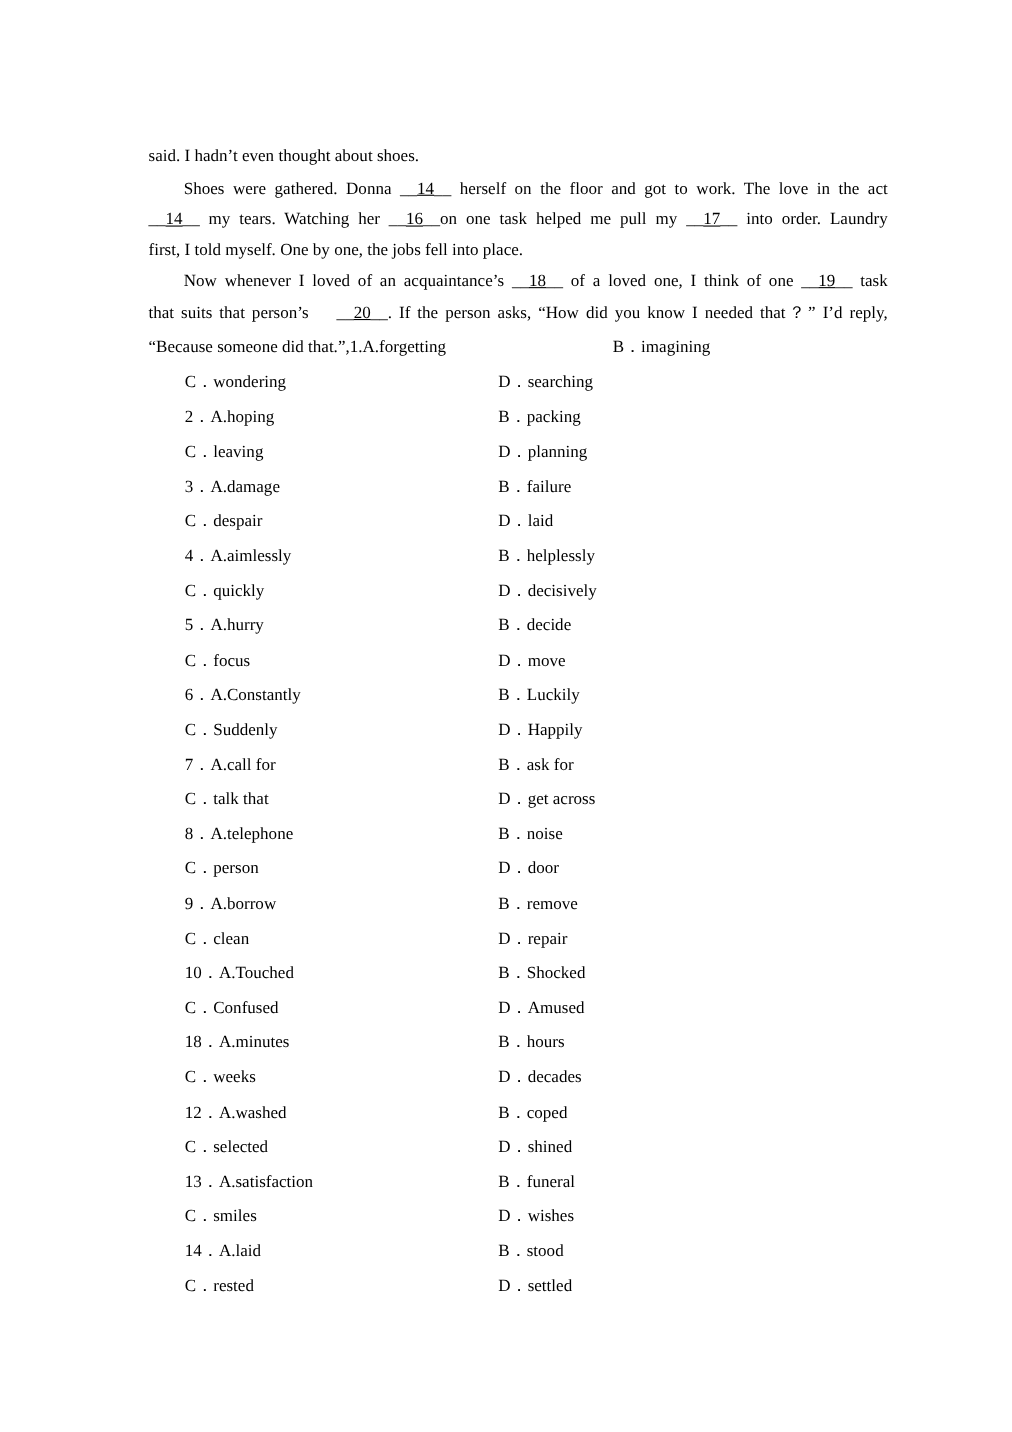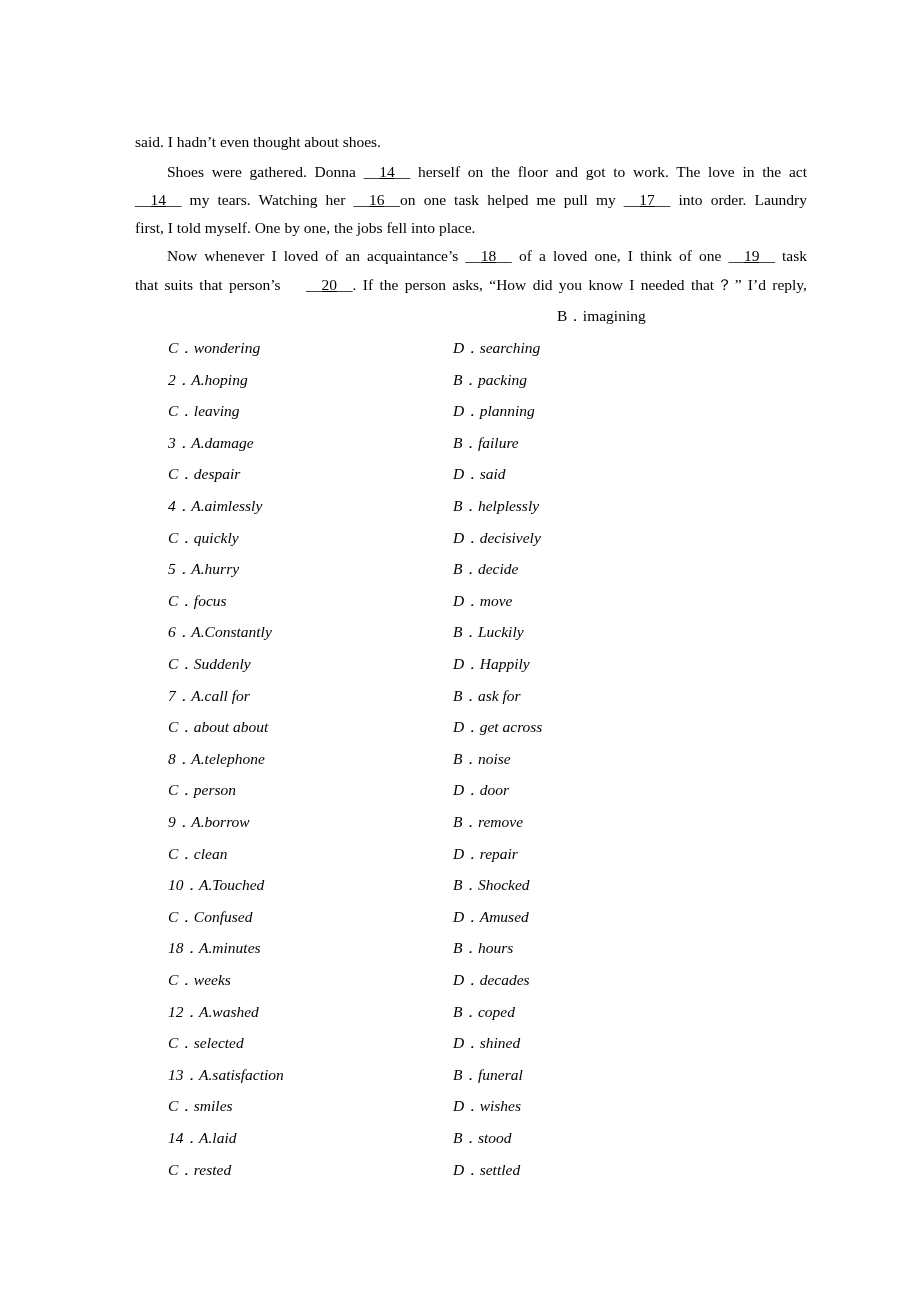--- a/index.html
+++ b/index.html
@@ -45,21 +45,20 @@
     .blank .num {
       text-decoration: underline;
     }
     .opt-row {
       position: absolute;
       left: 0;
       width: 801px;
       height: 20px;
       line-height: 20px;
       white-space: nowrap;
-      font-style: italic;
     }
     .opt {
       position: absolute;
       white-space: nowrap;
     }
     .opt-left { left: 164px; }
     .opt-right { left: 449px; }
   </style>
 </head>
 <body>
@@ -79,20 +78,23 @@
   <div class="line" style="top:199px;">
     <span>first, I told myself. One by one, the jobs fell into place.</span>
   </div>
 
   <div class="line indent justify" style="top:227px;">
     <span>Now whenever I loved of an acquaintance’s </span><span class="blank">__<span class="num">18</span>__</span><span> of a loved one, I think of one </span><span class="blank">__<span class="num">19</span>__</span><span> task</span>
   </div>
   <div class="line justify" style="top:256px;">
     <span>that suits that person’s </span>&nbsp;&nbsp;&nbsp;<span class="blank">__<span class="num">20</span>__</span><span>. If the person asks, “How did you know I needed that？” I’d reply,</span>
   </div>
+  <div class="line" style="top:287px; left:131px;">
+    <span>“Because someone did that.”,1.A.forgetting</span>
+  </div>
   <div class="line" style="top:287px; left:553px; width:200px;">
     <span>B．imagining</span>
   </div>
 
   <div id="options">
       <div class="opt-row" style="top: 319px;">
         <span class="opt opt-left">C．wondering</span>
         <span class="opt opt-right">D．searching</span>
       </div>
       <div class="opt-row" style="top: 350.6px;">
@@ -102,21 +104,21 @@
       <div class="opt-row" style="top: 382.2px;">
         <span class="opt opt-left">C．leaving</span>
         <span class="opt opt-right">D．planning</span>
       </div>
       <div class="opt-row" style="top: 413.8px;">
         <span class="opt opt-left">3．A.damage</span>
         <span class="opt opt-right">B．failure</span>
       </div>
       <div class="opt-row" style="top: 445.4px;">
         <span class="opt opt-left">C．despair</span>
-        <span class="opt opt-right">D．said</span>
+        <span class="opt opt-right">D．laid</span>
       </div>
       <div class="opt-row" style="top: 477px;">
         <span class="opt opt-left">4．A.aimlessly</span>
         <span class="opt opt-right">B．helplessly</span>
       </div>
       <div class="opt-row" style="top: 508.6px; padding-left: 37px;">
         <span class="opt opt-left">C．quickly</span>
         <span class="opt opt-right">D．decisively</span>
       </div>
       <div class="opt-row" style="top: 540.2px;">
@@ -133,21 +135,21 @@
       </div>
       <div class="opt-row" style="top: 635px; padding-left: 34px;">
         <span class="opt opt-left">C．Suddenly</span>
         <span class="opt opt-right">D．Happily</span>
       </div>
       <div class="opt-row" style="top: 666.6px;">
         <span class="opt opt-left">7．A.call for</span>
         <span class="opt opt-right">B．ask for</span>
       </div>
       <div class="opt-row" style="top: 698.2px;">
-        <span class="opt opt-left">C．about about</span>
+        <span class="opt opt-left">C．talk that</span>
         <span class="opt opt-right">D．get across</span>
       </div>
       <div class="opt-row" style="top: 729.8px;">
         <span class="opt opt-left">8．A.telephone</span>
         <span class="opt opt-right">B．noise</span>
       </div>
       <div class="opt-row" style="top: 761.4px;">
         <span class="opt opt-left">C．person</span>
         <span class="opt opt-right">D．door</span>
       </div>

